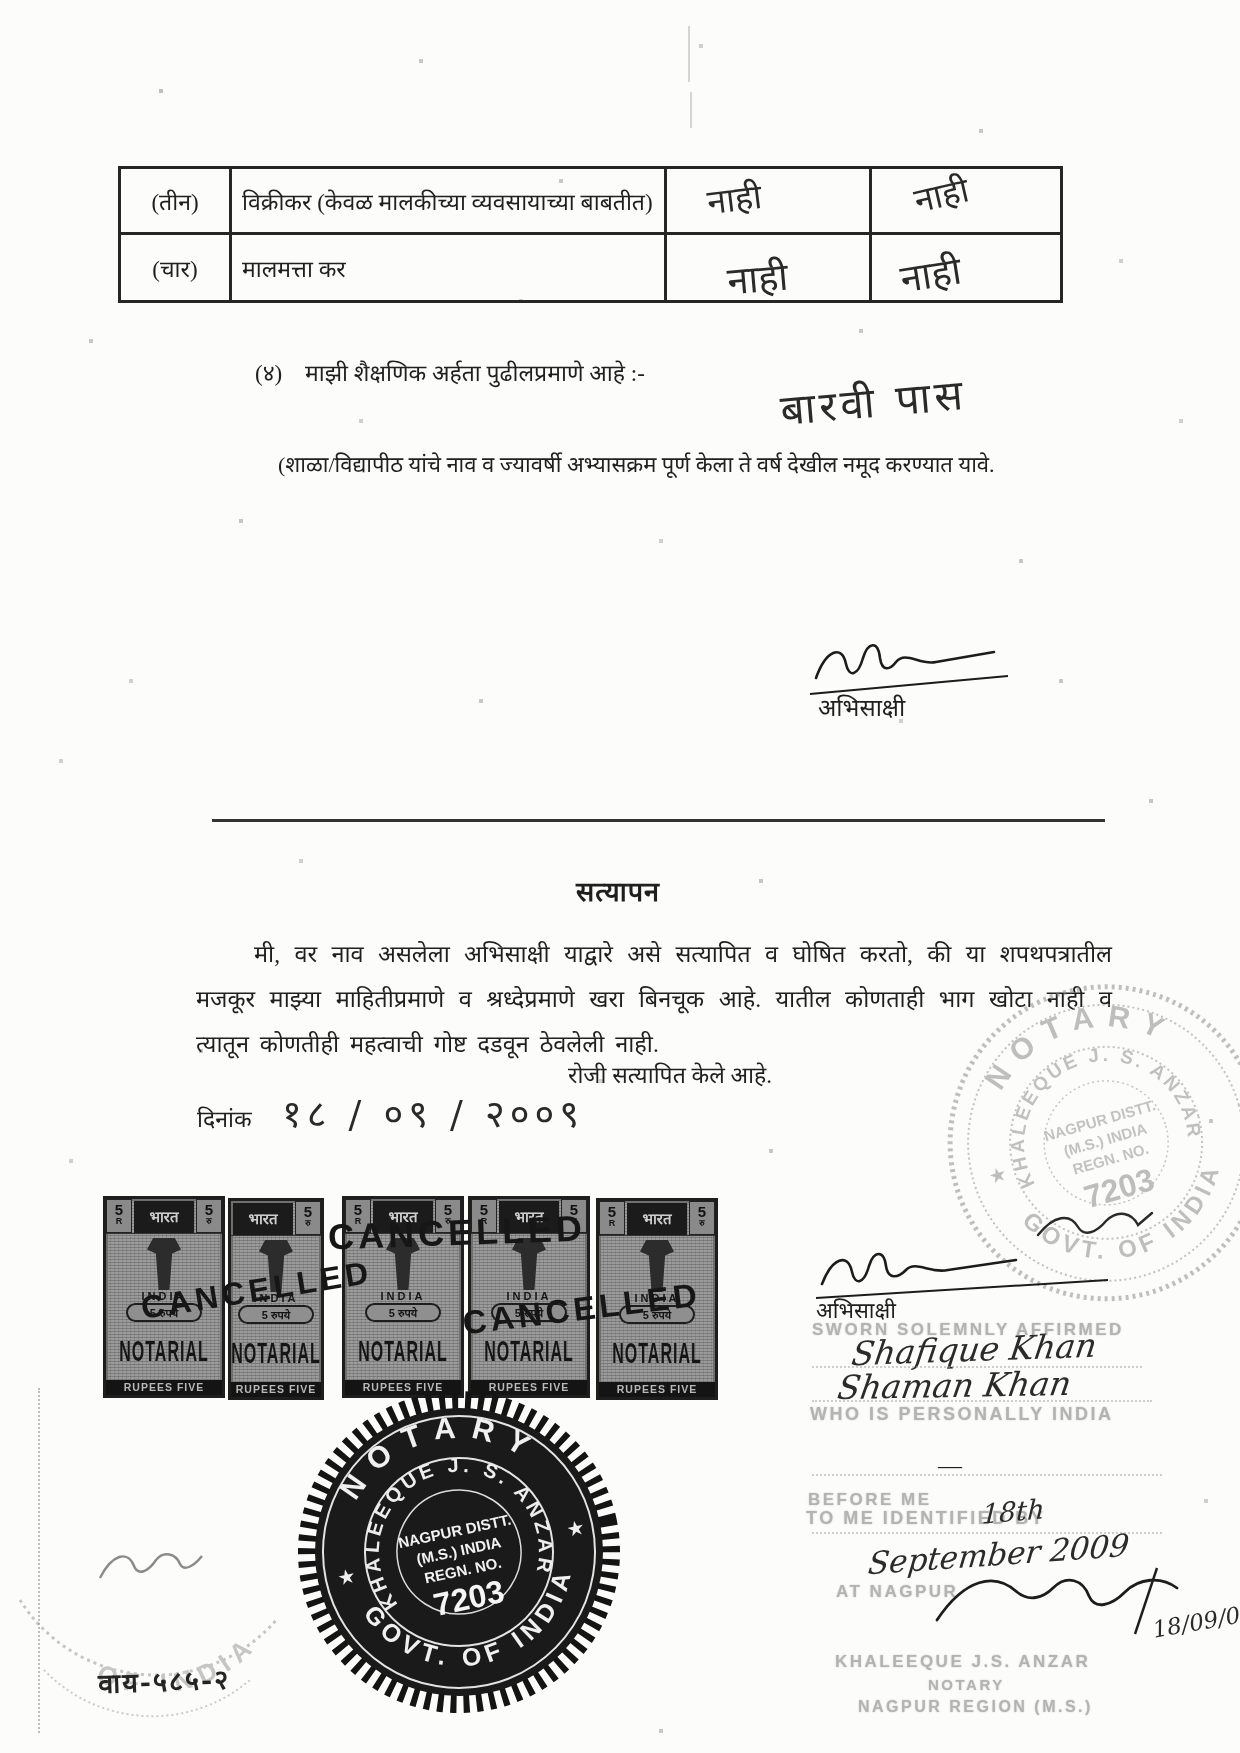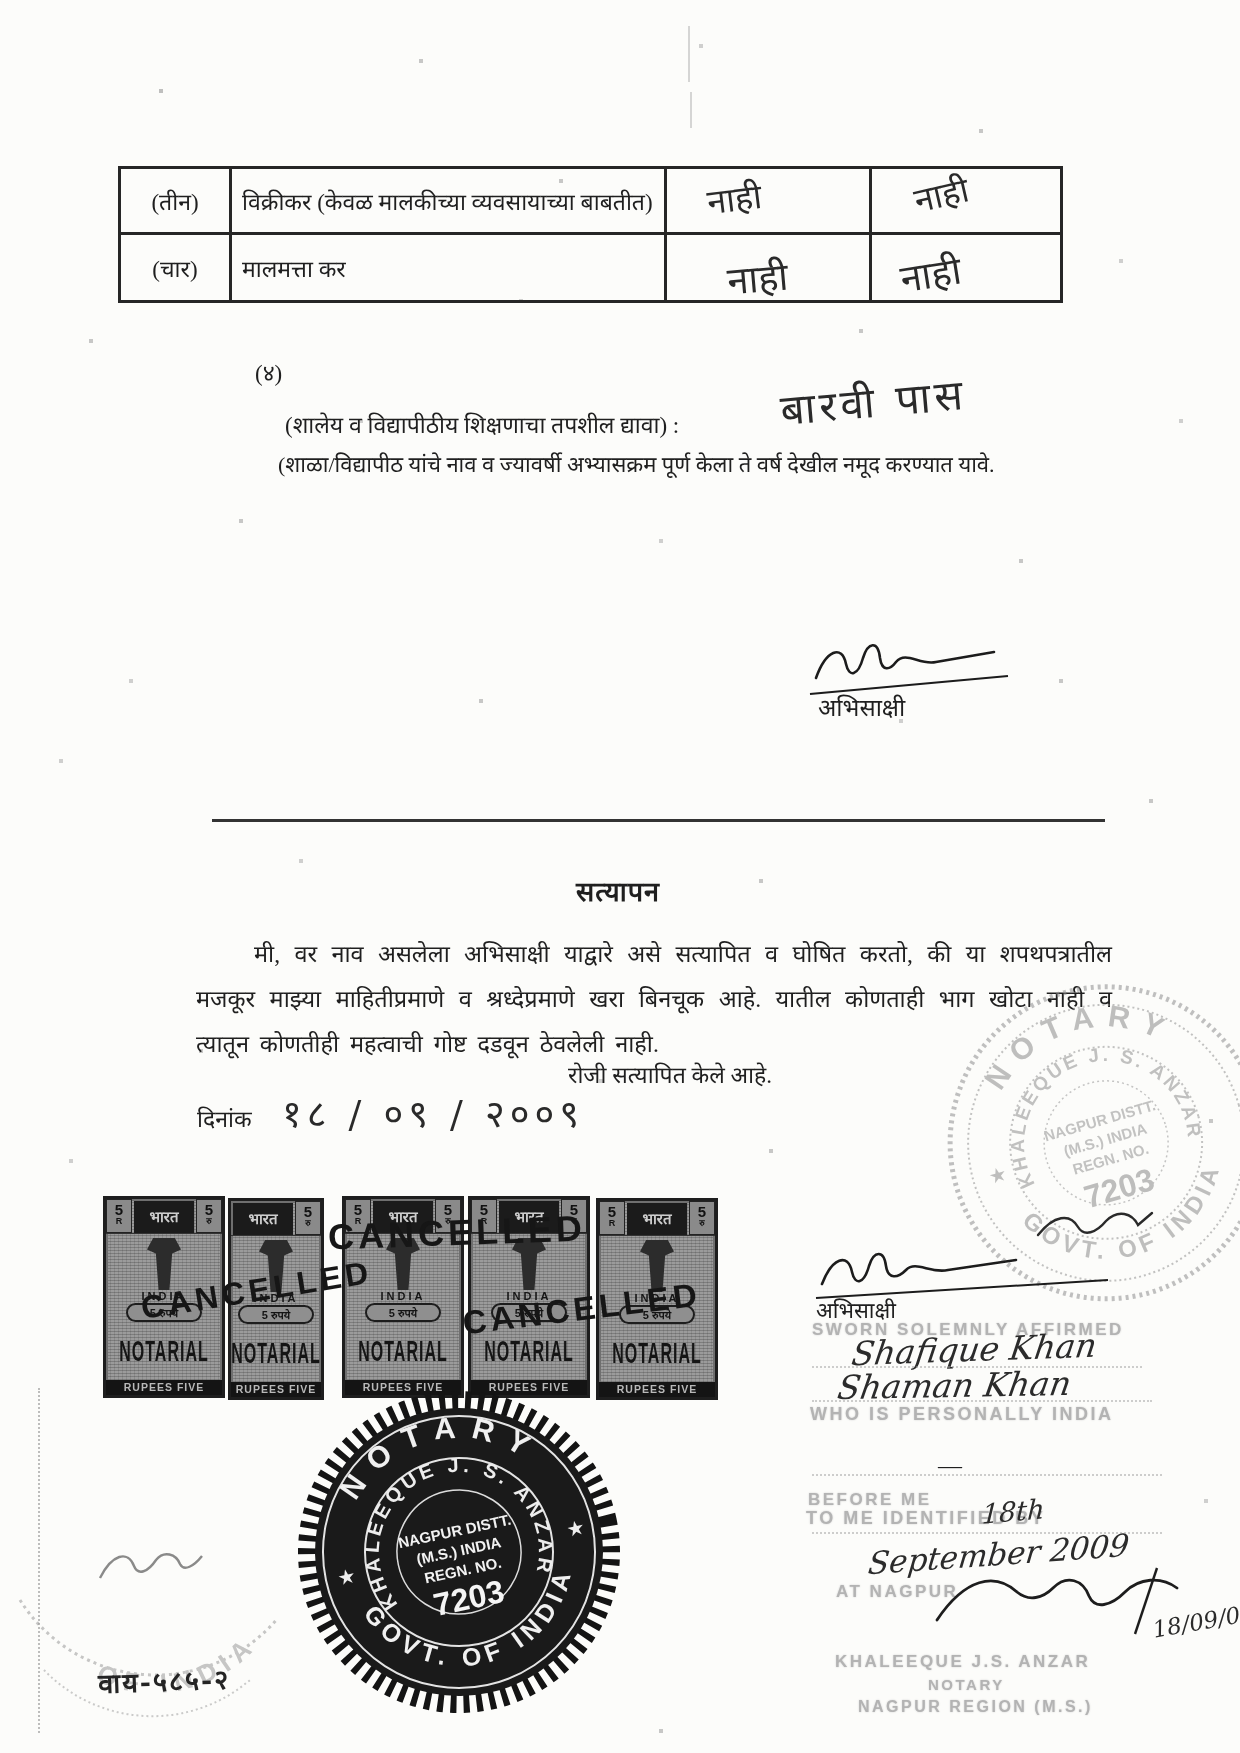--- a/index.html
+++ b/index.html
@@ -105,22 +105,22 @@
             <span class="hw hw-ans" style="left:60px;top:16px;font-size:38px;transform:rotate(-5deg);">नाही</span>
           </td>
       <td class="c-a2">
             <span class="hw hw-ans" style="left:28px;top:12px;font-size:38px;transform:rotate(-9deg);">नाही</span>
           </td>
     </tr>
   </tbody>
     </table>
 
   <div class="pt" style="left:255px;top:356px;">(४)</div>
+  <div class="pt" style="left:305px;top:356px;">माझी शैक्षणिक अर्हता पुढीलप्रमाणे आहे :-</div>
   <div class="hw abs" style="left:780px;top:372px;font-size:42px;transform:rotate(-5deg);letter-spacing:4px;">बारवी पास</div>
-  <div class="pt" style="left:285px;top:408px;">(शालेय व विद्यापीठीय शिक्षणाचा तपशील द्यावा) :</div>
   <div class="pt" style="left:278px;top:448px;font-size:22px;">(शाळा/विद्यापीठ यांचे नाव व ज्यावर्षी अभ्यासक्रम पूर्ण केला ते वर्ष देखील नमूद करण्यात यावे.</div>
 
   <svg class="seal" style="left:808px;top:636px;" width="210" height="66" viewBox="0 0 210 66">
     <path d="M8 42 C 18 14, 34 8, 38 28 C 41 42, 50 40, 55 22 C 60 6, 70 4, 72 22 C 74 36, 82 34, 88 26 C 98 14, 112 30, 128 26 L 186 16" fill="none" stroke="#1c1c1c" stroke-width="2.6" stroke-linecap="round"></path>
     <path d="M2 58 L 200 40" fill="none" stroke="#1c1c1c" stroke-width="2.2"></path>
   </svg>
   <div class="pt" style="left:818px;top:690px;font-size:24px;">अभिसाक्षी</div>
 
   <div class="rule" style="left:212px;top:819px;width:893px;"></div>
   <div class="head" style="left:576px;top:872px;">सत्यापन</div>

